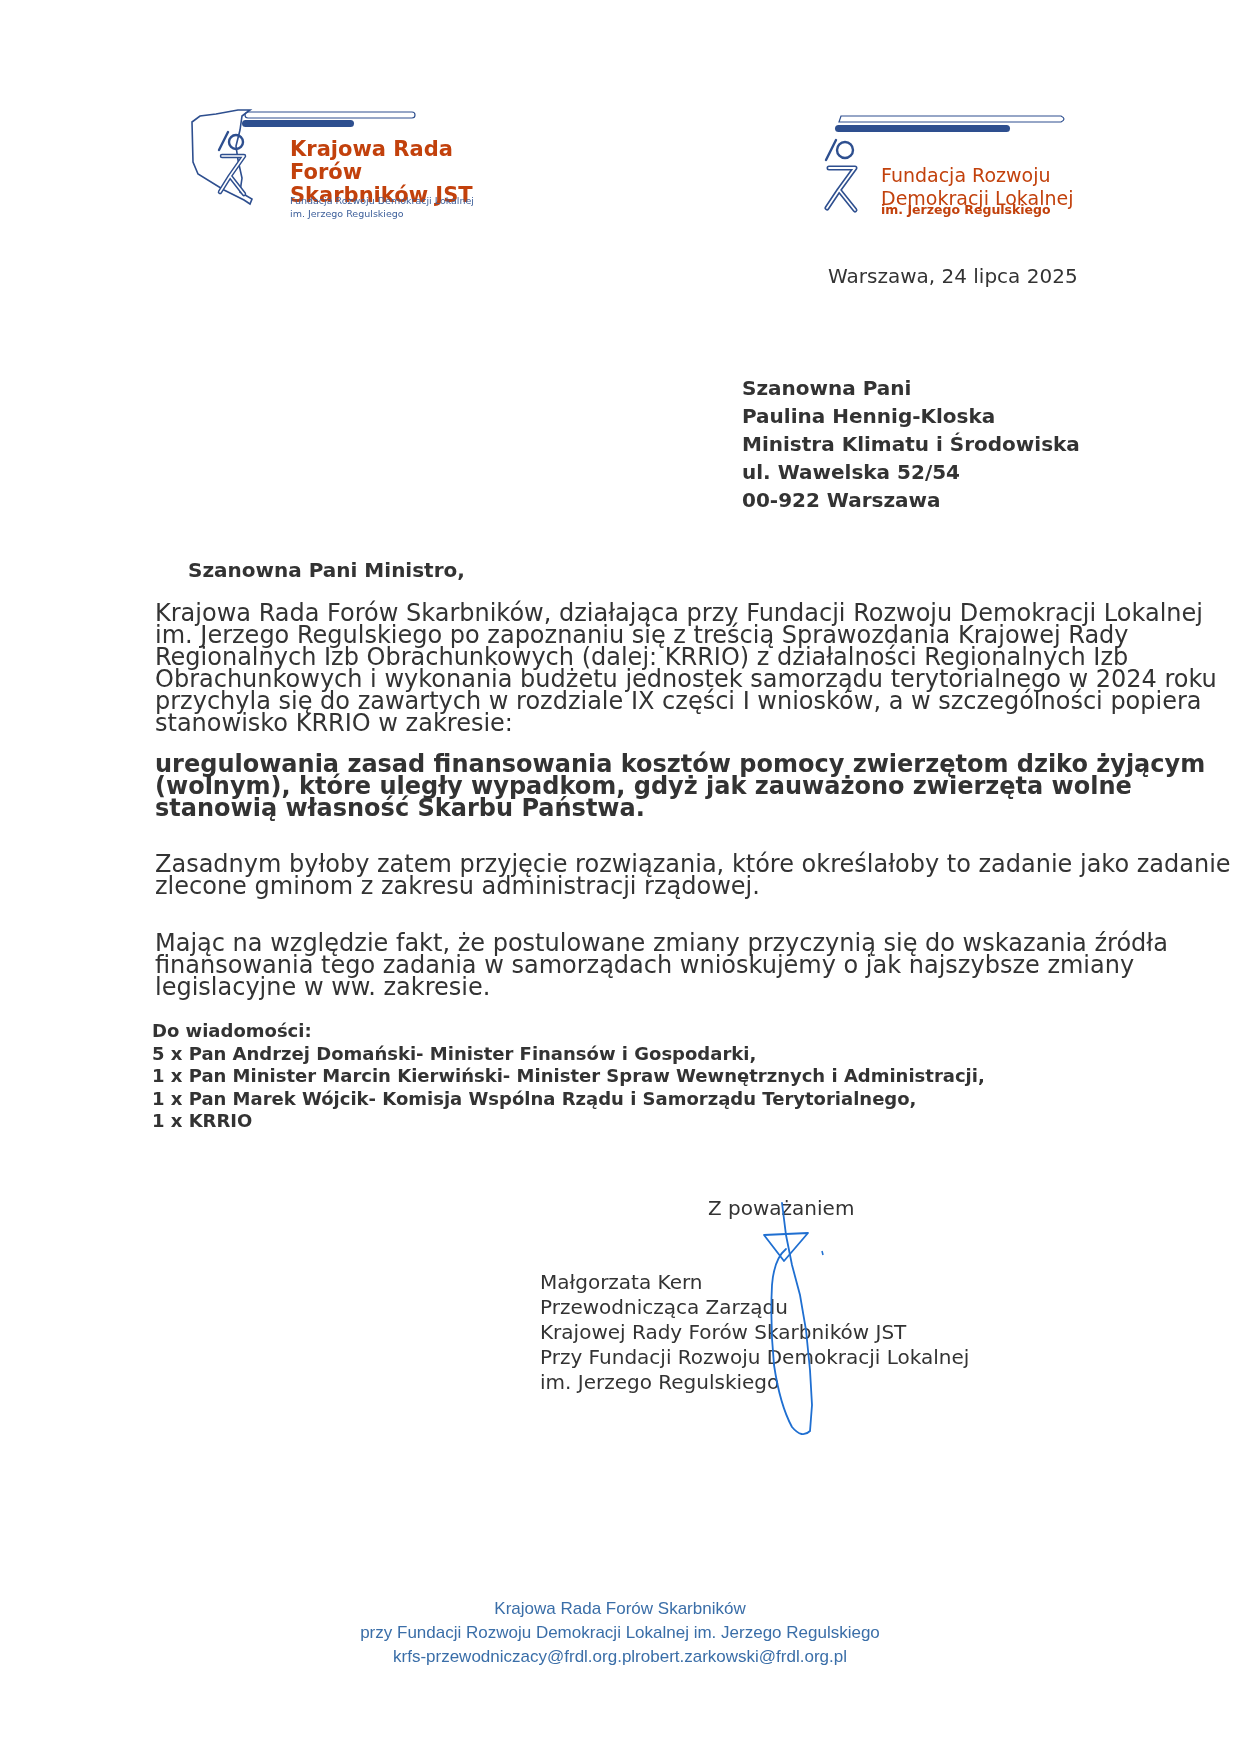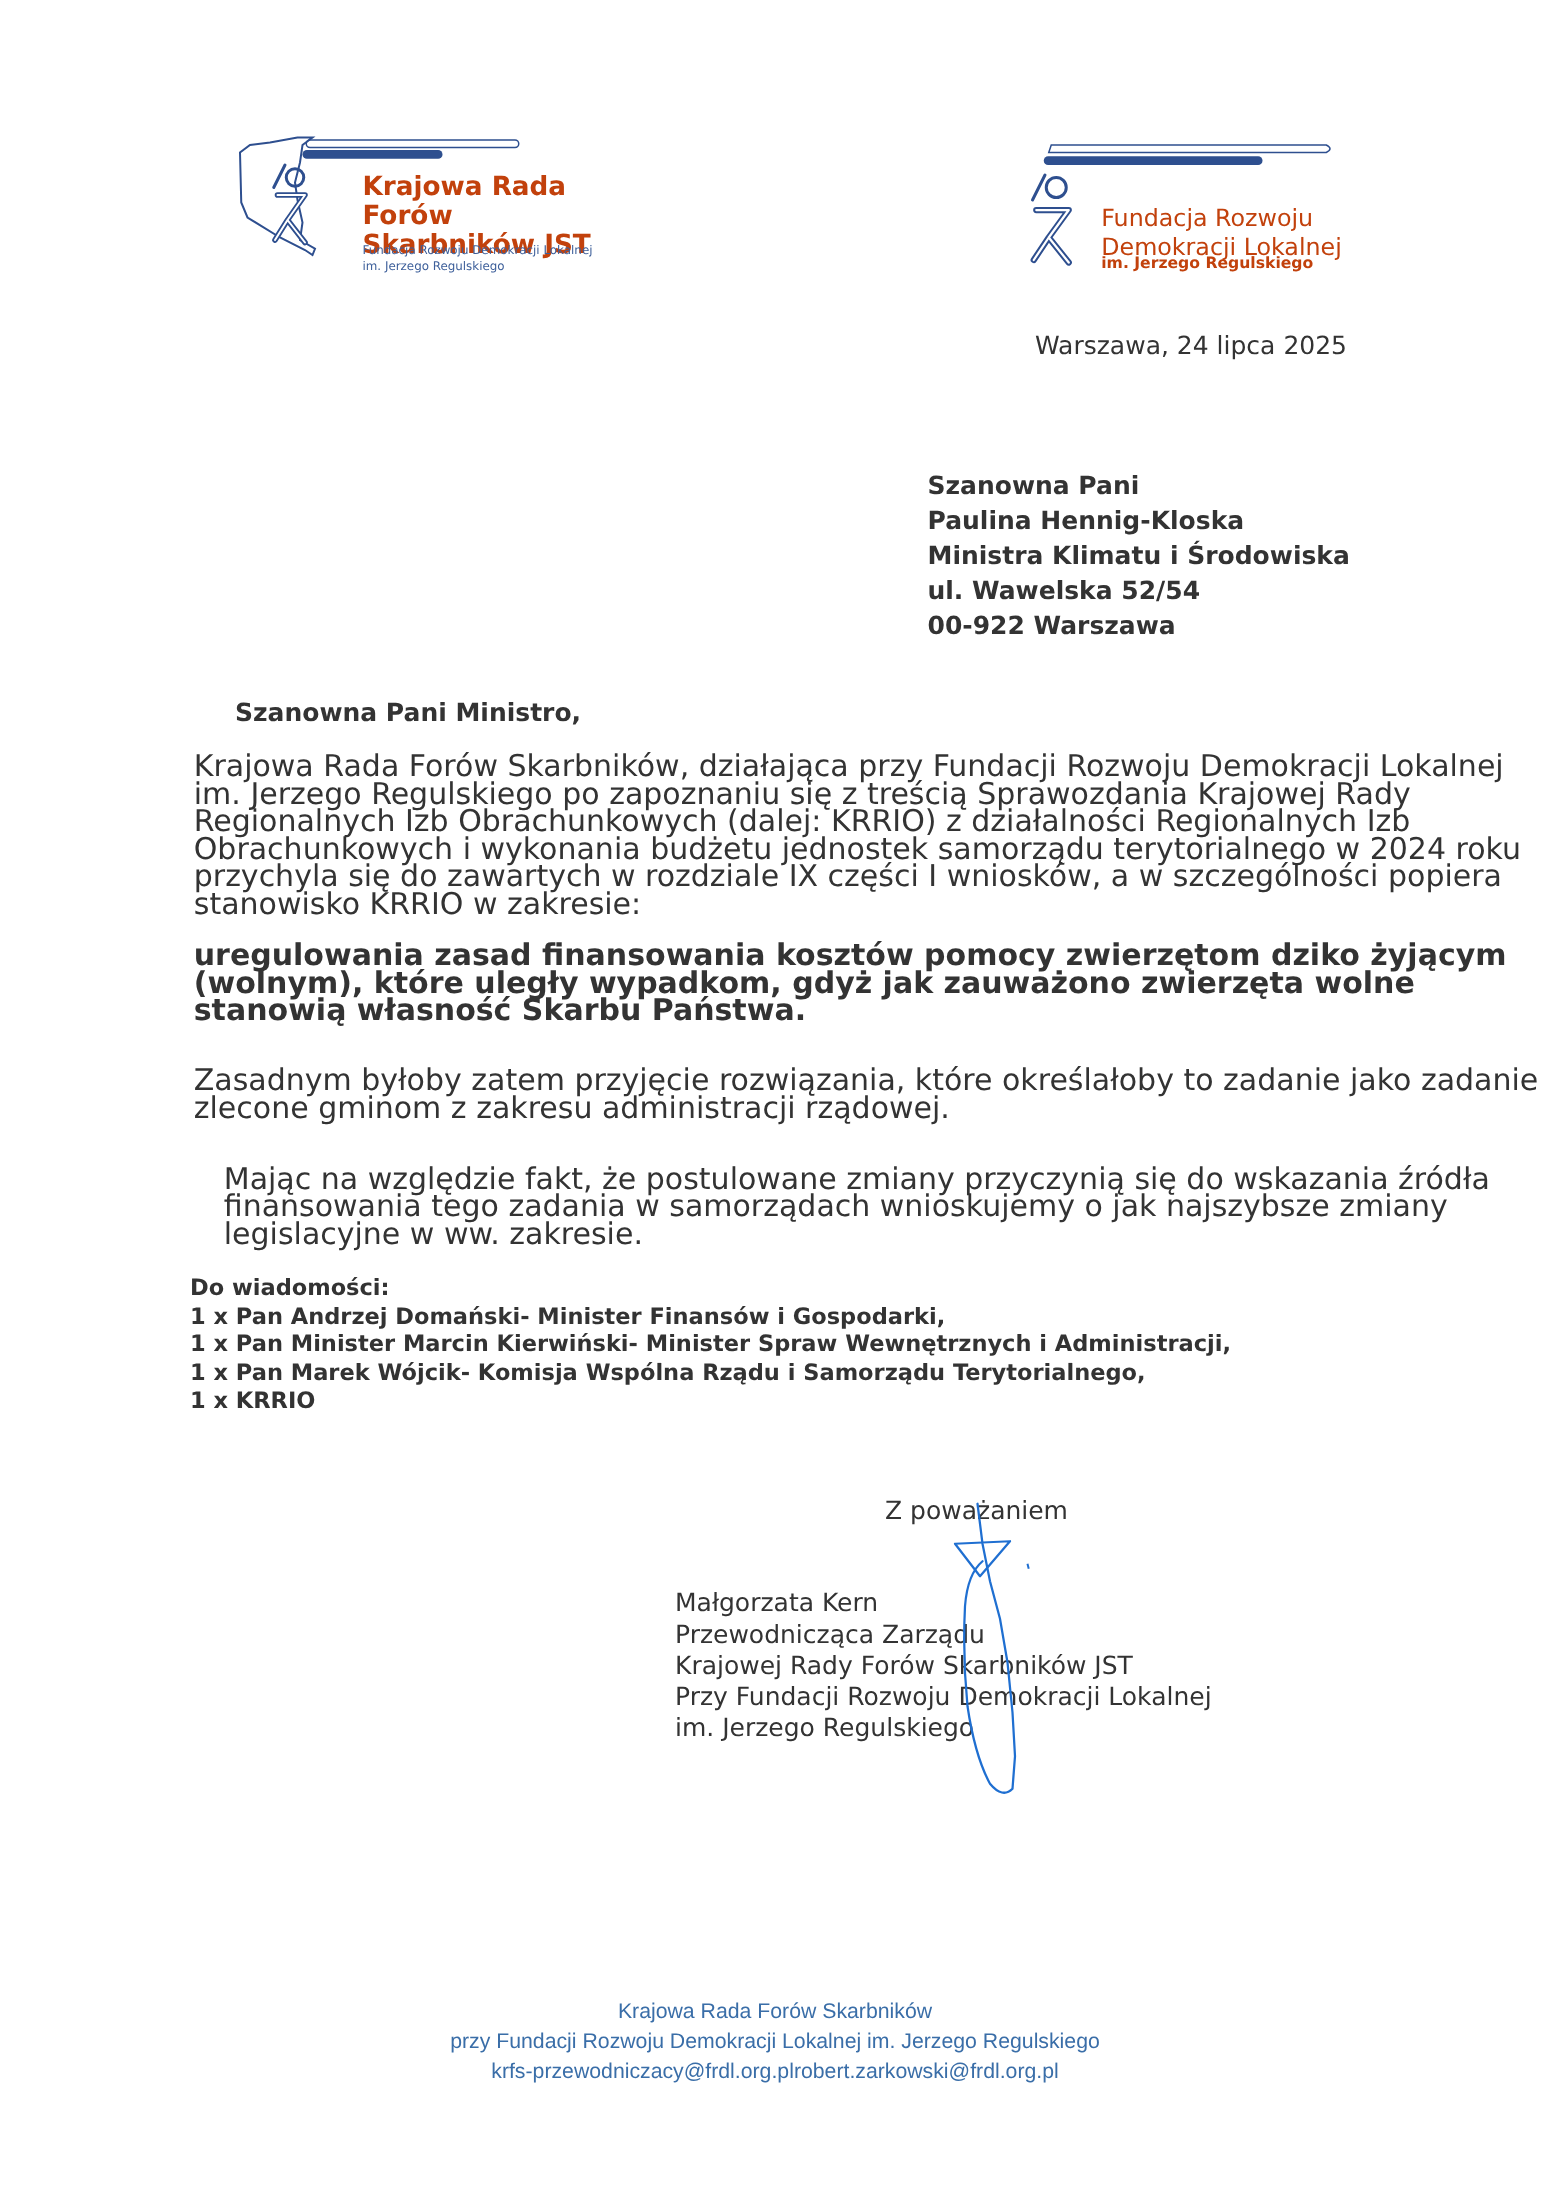--- a/index.html
+++ b/index.html
@@ -23,21 +23,21 @@
     #recipient { left: 742px; top: 374px; font-size: 20px; font-weight: bold; line-height: 28px; color: #333; }
 
     #salutation { left: 160px; top: 558px; font-size: 20px; font-weight: bold; color: #333; margin-left: 28px; }
 
     .para { left: 155px; width: 930px; font-size: 24px; line-height: 22px; text-align: justify; color: #333; }
     .para .line { display: block; text-align-last: justify; white-space: nowrap; }
     .para .line.last { text-align-last: left; }
     #p1 { top: 602px; }
     #p1-bold { top: 753px; font-weight: bold; }
     #p2 { top: 853px; }
-    #p3 { top: 932px; margin-left: 24px; }
+    #p3 { top: 932px; }
 
     #cc { left: 152px; top: 1020px; font-size: 18px; font-weight: bold; line-height: 22.5px; color: #333; }
 
     #closing { left: 708px; top: 1196px; font-size: 20px; color: #333; }
     #signer { left: 540px; top: 1270px; width: 490px; text-align: left; font-size: 20px; line-height: 25px; color: #333; }
 
     #signature { left: 740px; top: 1195px; width: 110px; height: 250px; }
 
     #footer { left: 300px; top: 1597px; width: 640px; text-align: center; font-family: "Liberation Sans", sans-serif; font-size: 17px; line-height: 24px; color: #3a6ea8; }
     #footer .emails { display: flex; justify-content: center; }
@@ -118,21 +118,21 @@
 </div>
 
 <div id="p3" class="abs para sans">
   <span class="line">Mając na względzie fakt, że postulowane zmiany przyczynią się do wskazania źródła</span>
   <span class="line">finansowania tego zadania w samorządach  wnioskujemy o jak najszybsze zmiany</span>
   <span class="line last">legislacyjne w ww. zakresie.</span>
 </div>
 
 <div id="cc" class="abs sans">
   <div>Do wiadomości:</div>
-  <div>1 x Pan Andrzej Domański- Minister Finansów i Gospodarki,</div>
+  <div>5 x Pan Andrzej Domański- Minister Finansów i Gospodarki,</div>
   <div>1 x Pan Minister Marcin Kierwiński-  Minister Spraw Wewnętrznych i Administracji,</div>
   <div>1 x Pan Marek Wójcik- Komisja Wspólna Rządu i Samorządu Terytorialnego,</div>
   <div>1 x KRRIO</div>
 </div>
 
 <div id="closing" class="abs sans">Z poważaniem</div>
 
 <div id="signer" class="abs sans">
   <div>Małgorzata Kern</div>
   <div>Przewodnicząca Zarządu</div>

